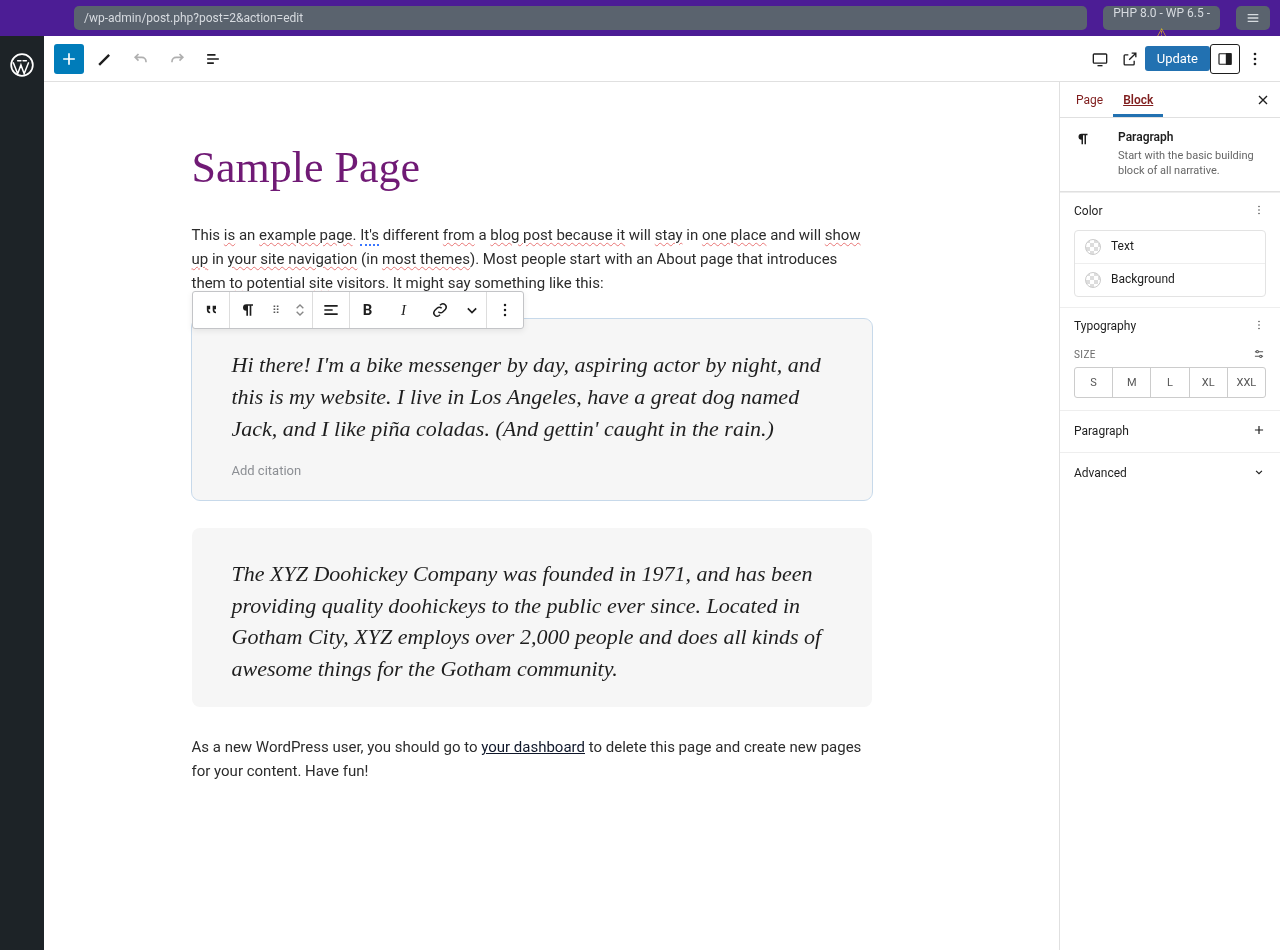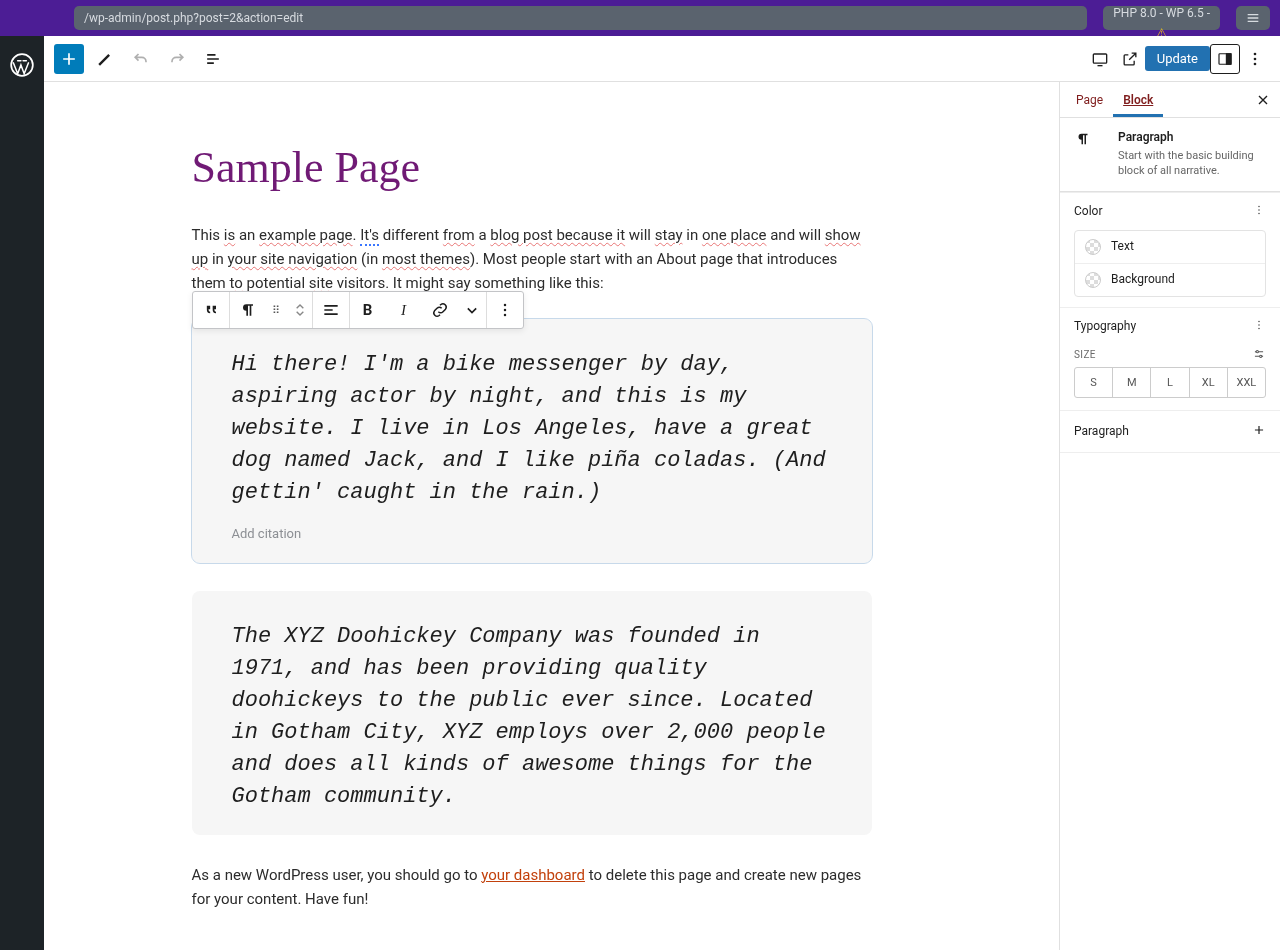--- a/index.html
+++ b/index.html
@@ -69,21 +69,21 @@
   font-family: Georgia, "Times New Roman", serif;
   font-weight: 400; font-size: 44px; color: #701a75; margin: 30px 0 30px;
 }
 .para { font-size: 15px; line-height: 1.6; color: #2c2c2c; margin: 0 0 10px; }
 .squiggle { text-decoration: underline wavy rgba(220,40,40,.6); text-decoration-thickness: 1px; text-underline-offset: 2px;}
 .dotsq { border-bottom: 2px dotted #3a76ff; }
 .quote-block {
   background: #f6f6f6; border-radius: 8px; padding: 30px 40px 22px 40px; margin: 24px 0 28px;
 }
 .quote-text {
-  font-family: Liberation Mono, monospace; font-style: italic;
+  font-family: Liberation Serif, serif; font-style: italic;
   font-size: 22px; line-height: 1.45; color: #1e1e1e;
 }
 .cite-ph { margin-top: 18px; color: #8c8f94; font-size: 13px;}
 .quote-block.selected { outline: 1px solid #c7d9ea; }
 
 .block-toolbar {
   position: absolute; display: flex; background: #fff; border: 1px solid #c3c4c7;
   box-shadow: 0 2px 6px rgba(0,0,0,.08); border-radius: 3px; height: 38px;
   align-items: stretch;
 }
@@ -108,21 +108,21 @@
 .color-row { display:flex; align-items:flex-start; gap:10px; padding: 8px 10px; font-size: 12px;}
 .color-row + .color-row { border-top: 1px solid #eee;}
 .swatch { width: 16px; height: 16px; border: 1px solid #ccc; border-radius: 50%; background:
   repeating-conic-gradient(#ddd 0 25%, #fff 0 50%) 0/8px 8px; }
 .sb-sublabel { padding: 2px 14px 4px; font-size: 10px; color:#6a6a6a; letter-spacing: .4px; display:flex; justify-content:space-between; align-items:center;}
 .size-row { display:flex; margin: 0 14px 12px; border:1px solid #ccc; border-radius:3px;}
 .size-btn { flex:1; text-align:center; padding: 8px 0; font-size:11px; color:#555;}
 .size-btn + .size-btn { border-left:1px solid #ccc;}
 .sb-sep { border-top: 1px solid #eee;}
 .sb-toggle-row { display:flex; align-items:center; justify-content:space-between; padding: 12px 14px; font-size:12px;}
-a.lk { color: #c2410c; text-decoration: underline; }
+a.lk { color: #0f172a; text-decoration: underline; }
 </style>
 </head>
 <body>
 
 <div class="chrome">
   <div class="traffic">
     <span></span>
     <span></span>
     <span></span>
   </div>
@@ -374,16 +374,24 @@
         <div class="sb-sep"></div>
         <div class="sb-toggle-row">
           <span>Paragraph</span>
           <span>
             <svg viewBox="0 0 24 24" width="14" height="14" fill="none" stroke="#1e1e1e" stroke-width="2">
                 <path d="M12 5v14M5 12h14"></path>
               </svg>
           </span>
         </div>
         <div class="sb-sep"></div>
+        <div class="sb-toggle-row">
+          <span>Advanced</span>
+          <span>
+            <svg viewBox="0 0 24 24" width="14" height="14" fill="none" stroke="#1e1e1e" stroke-width="2">
+                <path d="M7 10l5 5 5-5"></path>
+              </svg>
+          </span>
+        </div>
       </div>
     </div>
   </div>
 </div>
 
 </body></html>

